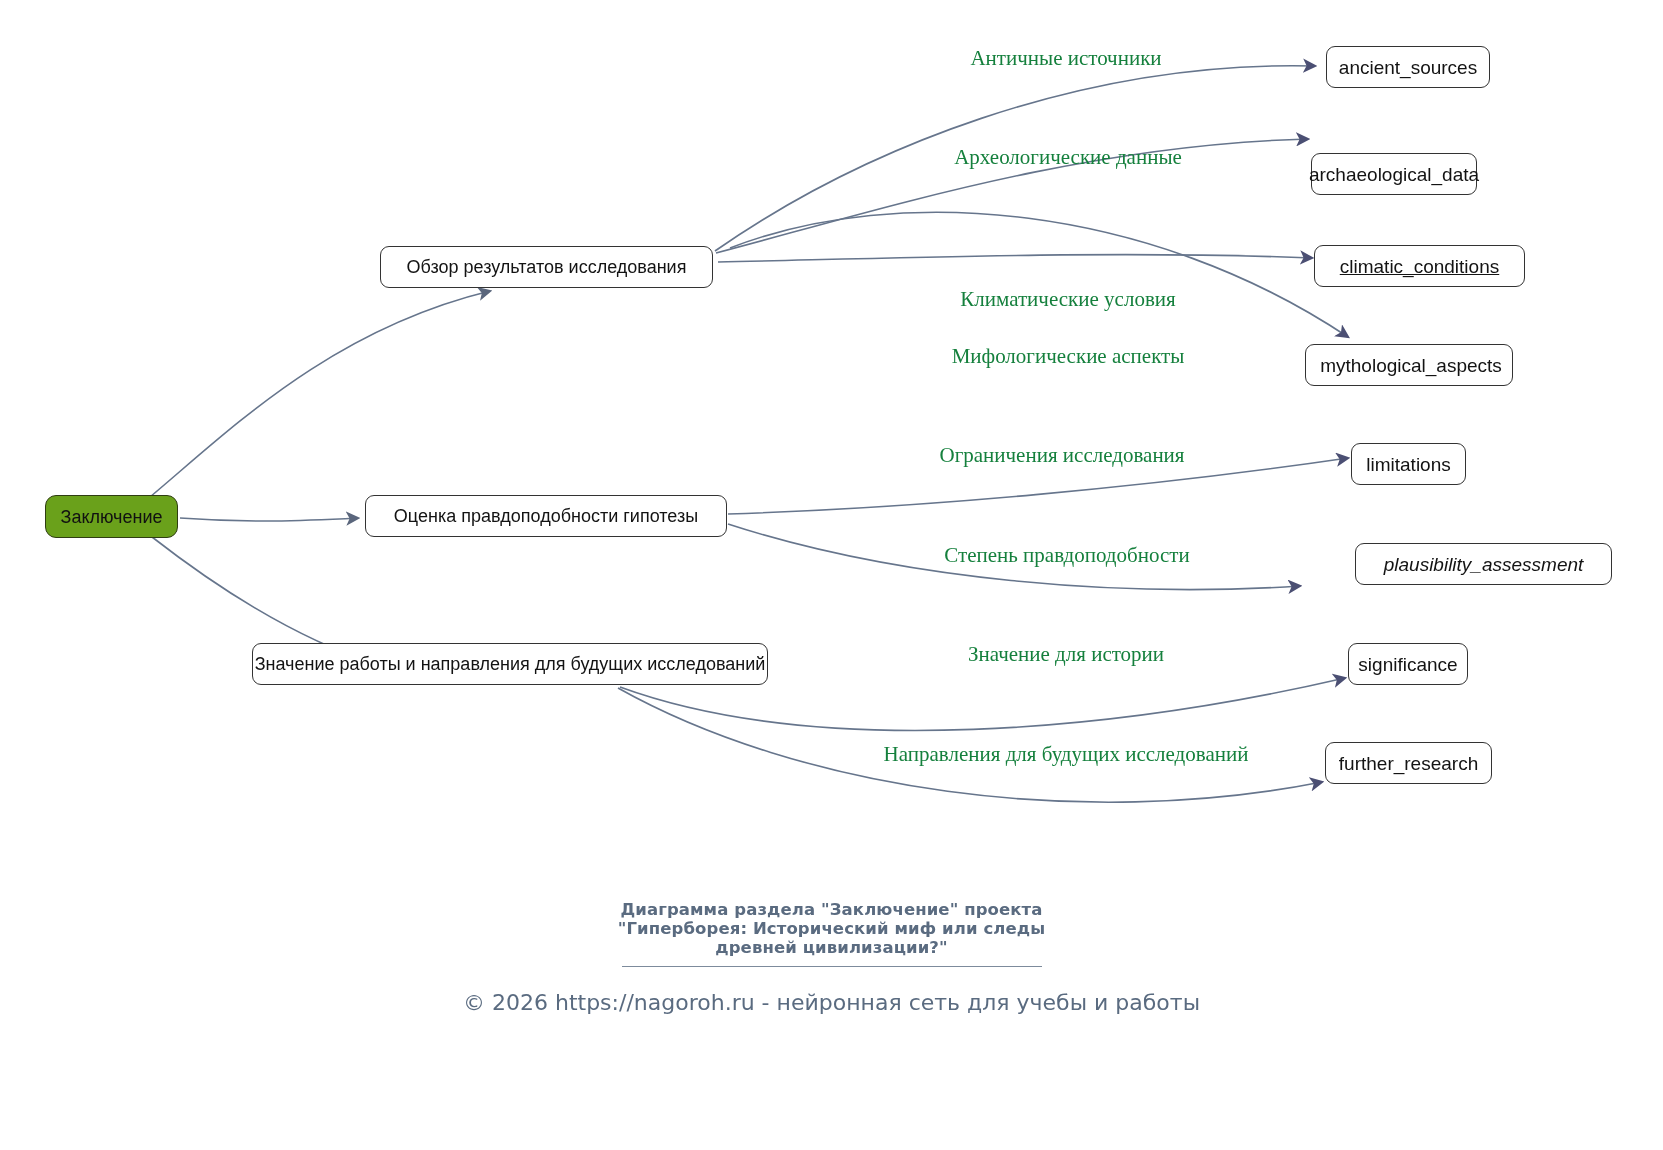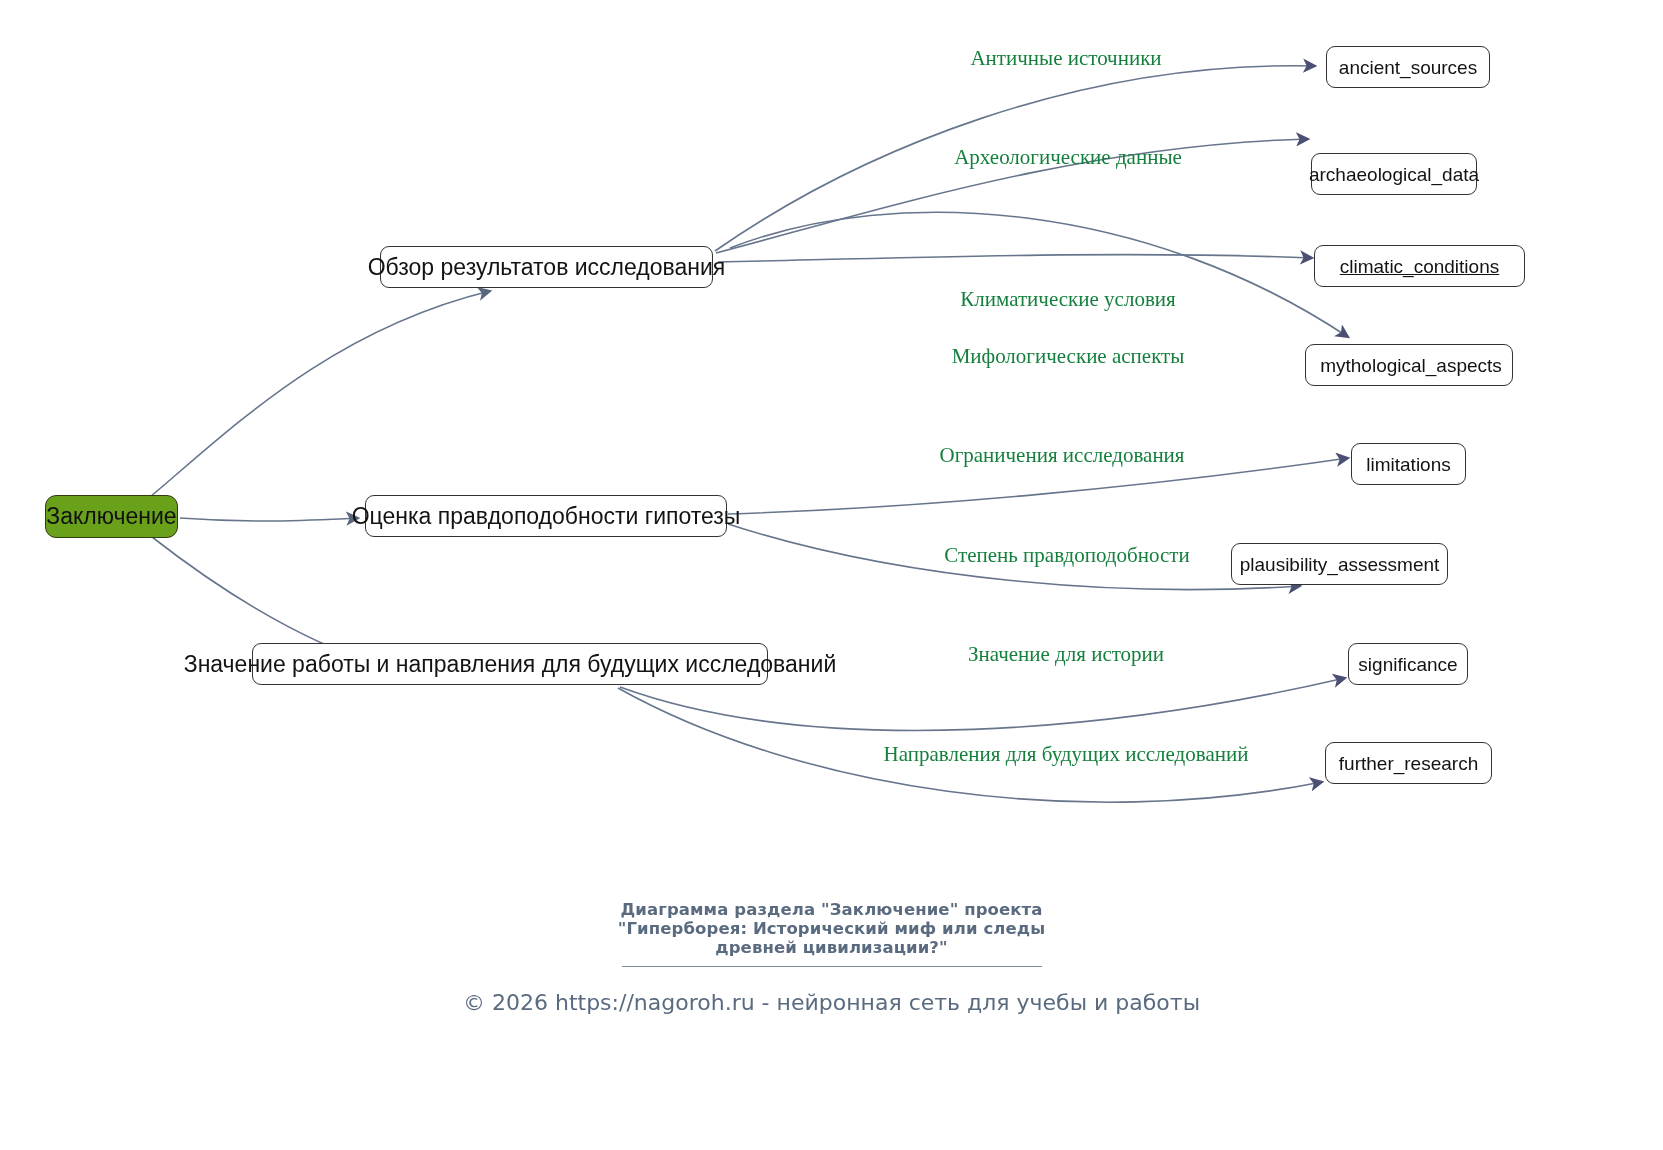--- a/index.html
+++ b/index.html
@@ -35,21 +35,21 @@
     position: absolute;
     box-sizing: border-box;
     display: flex;
     align-items: center;
     justify-content: center;
     border: 1.4px solid #333333;
     border-radius: 9px;
     background: #ffffff;
     color: #131313;
     font-family: "Liberation Sans", sans-serif;
-    font-size: 23px;
+    font-size: 18px;
     line-height: 1;
     white-space: nowrap;
     padding: 0 16px;
   }
   .node.root {
     background: #6aa11b;
     border-color: #2f3d13;
     color: #111111;
     border-radius: 11px;
   }
@@ -157,21 +157,21 @@
   </div>
 
   <div class="node leaf" style="left:1305px; top:344px; width:208px; height:42px;padding-left:20px;">
     <span>mythological_aspects</span>
   </div>
 
   <div class="node leaf" style="left:1351px; top:443px; width:115px; height:42px;">
     <span>limitations</span>
   </div>
 
-  <div class="node leaf" style="left:1231px; top:543px; width:217px; height:42px;">
+  <div class="node leaf" style="left:1355px; top:543px; width:257px; height:42px;font-style:italic;">
     <span>plausibility_assessment</span>
   </div>
 
   <div class="node leaf" style="left:1348px; top:643px; width:120px; height:42px;">
     <span>significance</span>
   </div>
 
   <div class="node leaf" style="left:1325px; top:742px; width:167px; height:42px;">
     <span>further_research</span>
   </div>

